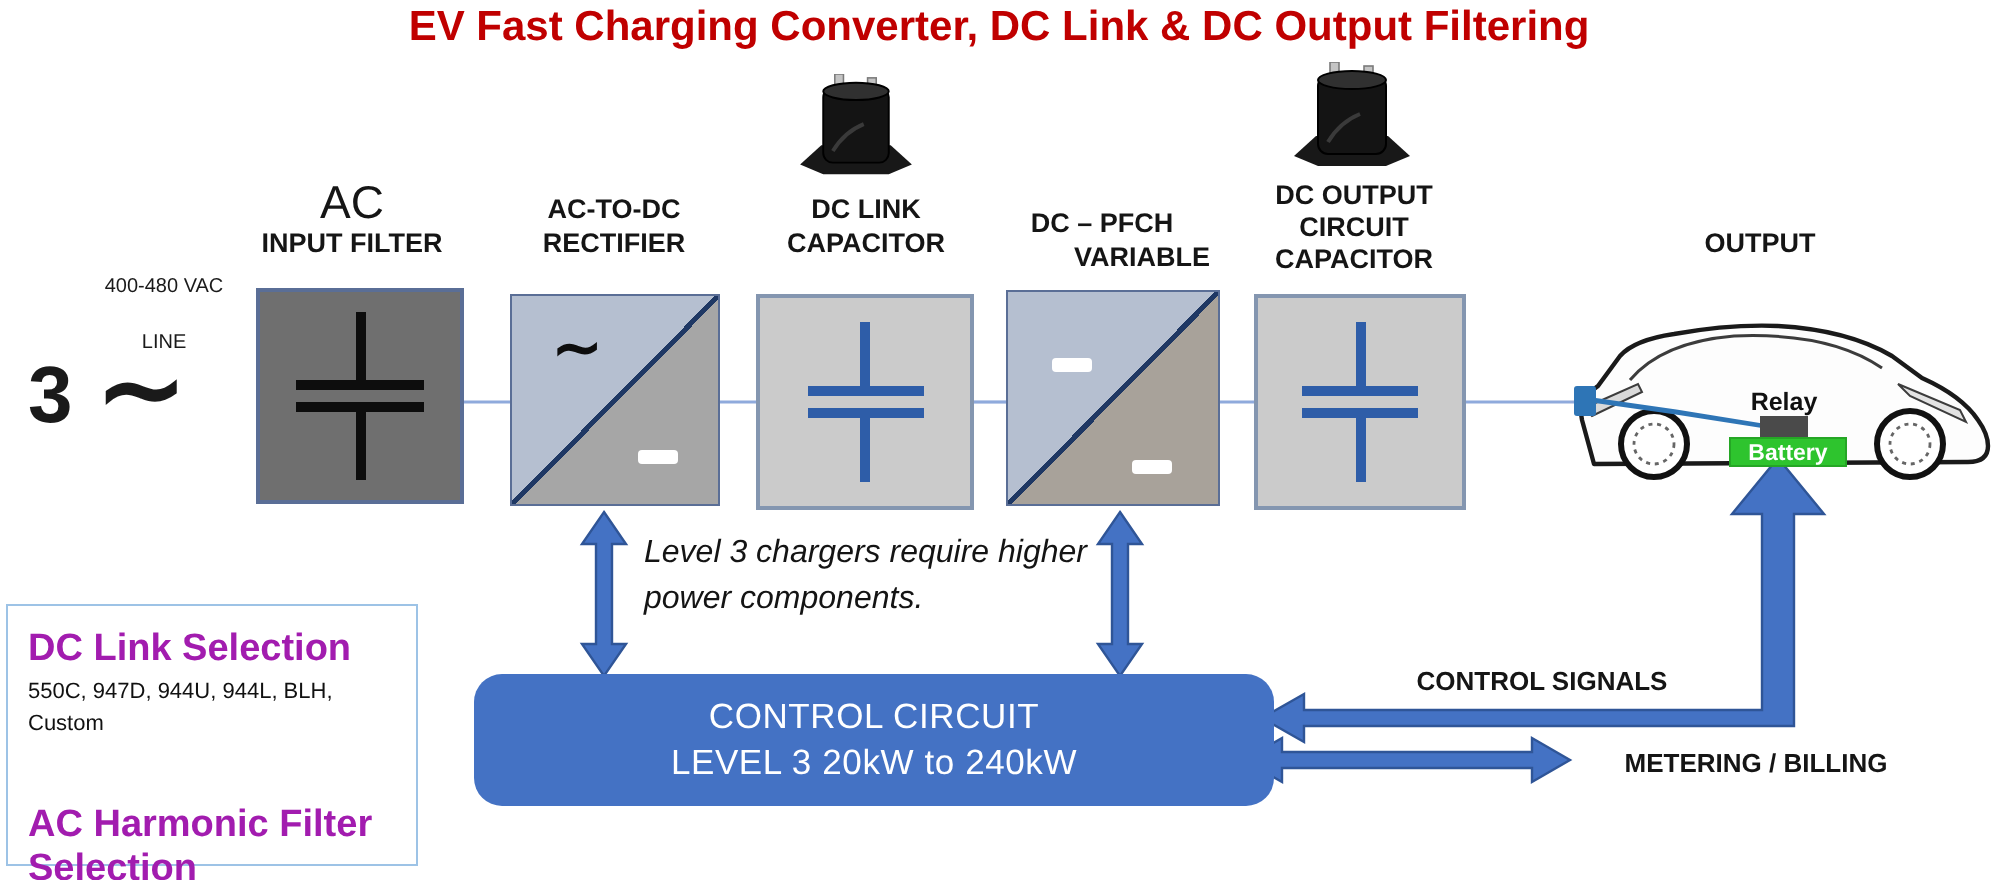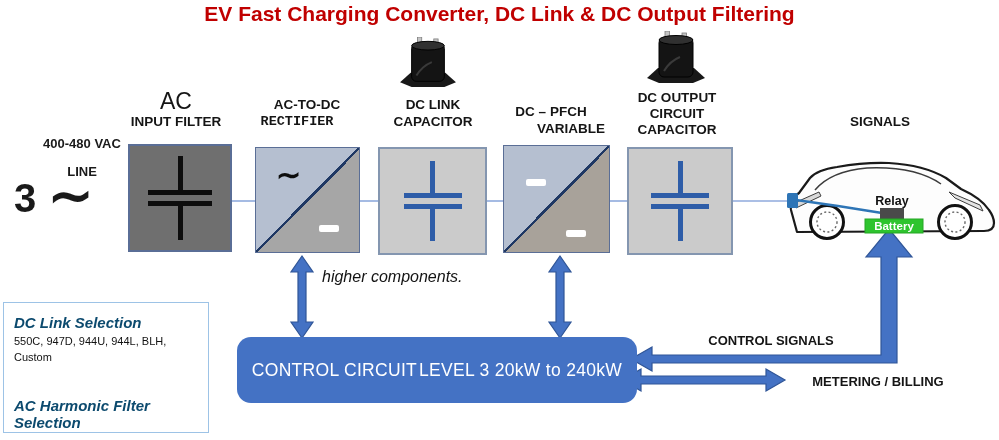--- a/index.html
+++ b/index.html
@@ -8,21 +8,21 @@
     font-family:"Liberation Sans",sans-serif;overflow:hidden;color:#1a1a1a;
   }
   .abs{position:absolute;}
   .ctr{transform:translateX(-50%);text-align:left;white-space:nowrap;}
   
   .title{left:0;right:0;top:2px;text-align:center;font-size:21px;font-weight:bold;color:#c00000;}
   
   .blklbl{font-weight:bold;font-size:13.5px;line-height:16px;color:#151515;}
   .biglbl{font-size:23px;font-weight:500;color:#151515;}
   
-  .srclbl{font-weight:bold;font-size:13px;line-height:16px;}
+  .srclbl{font-weight:normal;font-size:10px;line-height:16px;}
   .three{font-size:40px;font-weight:600;}
   .sine-big{font-size:54px;font-weight:700;line-height:40px;}
   
   .block{position:absolute;box-sizing:border-box;}
   .b-solid-dark{background:#6f6f6f;border:2px solid #5a6e96;}
   .b-solid-light{background:#cbcbcb;border:2px solid #8496b0;}
   .b-diag-rect{background:linear-gradient(to bottom right,#b5bfd0 49.2%,#1f3864 49.2% 50.9%,#a6a6a6 50.9%);border:1.5px solid #5a6e96;}
   .b-diag-dcdc{background:linear-gradient(to bottom right,#b5bfd0 49.2%,#1f3864 49.2% 50.9%,#a8a29a 50.9%);border:1.5px solid #5a6e96;}
   
   .capsym{position:absolute;left:50%;top:50%;transform:translate(-50%,-50%);display:flex;flex-direction:column;align-items:center;}
@@ -30,27 +30,27 @@
   .capsym .plate{height:5px;margin-top:0;}
   .capsym .plate.gap{margin-top:6px;margin-bottom:0;}
   .cap-black .lead,.cap-black .plate{background:#0d0d0d;}
   .cap-blue .lead,.cap-blue .plate{background:#2e5da8;}
   .minus{position:absolute;width:20px;height:7px;background:#fff;border-radius:2px;}
   .tilde{position:absolute;font-size:30px;font-weight:700;color:#0d0d0d;line-height:30px;}
   
   .note{font-style:italic;font-size:16px;line-height:23px;color:#141414;}
   
   .controlbox{left:237px;top:337px;width:400px;height:66px;background:#4472c4;border-radius:14px;
-    display:flex;flex-direction:row;align-items:center;justify-content:center;gap:2px;}
+    display:flex;flex-direction:column;align-items:center;justify-content:center;gap:2px;}
   .controlbox div{color:#fff;font-size:17.5px;letter-spacing:.3px;}
   
   .siglbl{font-weight:bold;font-size:13px;color:#151515;}
   
   .panel{left:3px;top:302px;width:206px;height:131px;background:#fff;border:1.5px solid #9dc3e6;box-sizing:border-box;padding:9px 10px;}
-  .panel .ptitle{color:#0c4a6e;font-weight:bold;font-size:15px;margin-top:2px;font-style:italic;}
+  .panel .ptitle{color:#a21caf;font-weight:bold;font-size:19px;margin-top:2px;}
   .panel .pitems{color:#111;font-size:11px;line-height:16px;margin-top:2px;}
   .panel .ptitle.second{margin-top:32px;}
   svg{display:block;}
 </style>
 </head>
 <body>
 
 <div id="canvas">
 
   <div class="abs title">EV Fast Charging Converter, DC Link &amp; DC Output Filtering</div>
@@ -69,33 +69,33 @@
     <polygon points="1,47 12,37 48,37 59,47 47,52 13,52" fill="#181818"></polygon>
     <rect x="13" y="7" width="34" height="39" rx="5" fill="#141414" stroke="#000" stroke-width="1"></rect>
     <ellipse cx="30" cy="9" rx="17" ry="4.5" fill="#303030" stroke="#000" stroke-width="1"></ellipse>
     <path d="M18,40 Q24,30 34,26" fill="none" stroke="#3a3a3a" stroke-width="2"></path>
   </svg>
 
   <div class="abs ctr biglbl" style="left:176px;top:88px;">AC</div>
   <div class="abs ctr blklbl" style="left:176px;top:114px;">INPUT FILTER</div>
 
   <div class="abs ctr blklbl" style="left:307px;top:97px;">AC-TO-DC</div>
-  <div class="abs ctr blklbl" style="left:297px;top:114px;font-family:Liberation Mono, monospace;">RECTIFIER</div>
+  <div class="abs ctr blklbl" style="left:307px;top:114px;">RECTIFIER</div>
 
   <div class="abs ctr blklbl" style="left:433px;top:97px;">DC  LINK</div>
   <div class="abs ctr blklbl" style="left:433px;top:114px;">CAPACITOR</div>
 
   <div class="abs ctr blklbl" style="left:551px;top:104px;">DC – PFCH</div>
   <div class="abs ctr blklbl" style="left:551px;top:121px;margin-left:20px;">VARIABLE</div>
 
   <div class="abs ctr blklbl" style="left:677px;top:90px;">DC OUTPUT</div>
   <div class="abs ctr blklbl" style="left:677px;top:106px;">CIRCUIT</div>
   <div class="abs ctr blklbl" style="left:677px;top:122px;">CAPACITOR</div>
 
-  <div class="abs ctr blklbl" style="left:880px;top:114px;">SIGNALS</div>
+  <div class="abs ctr blklbl" style="left:880px;top:114px;">OUTPUT</div>
 
   <div class="abs ctr srclbl" style="left:82px;top:136px;">400-480 VAC</div>
   <div class="abs ctr srclbl" style="left:82px;top:164px;">LINE</div>
   <div class="abs three" style="left:14px;top:176px;">3</div>
   <div class="abs sine-big" style="left:48px;top:175px;">∼</div>
 
   <div class="block b-solid-dark" style="left:128px;top:144px;width:104px;height:108px;">
     <div class="capsym cap-black">
       <div class="lead" style="height:34px;"></div>
       <div class="plate" style="width:64px;"></div>
@@ -140,21 +140,22 @@
       <line x1="610" y1="201" x2="627" y2="201"></line>
       <line x1="733" y1="201" x2="790" y2="201"></line>
     </g>
     <polygon points="302,256 313,272 306,272 306,322 313,322 302,338 291,322 298,322 298,272 291,272" fill="#4472c4" stroke="#2f5597" stroke-width="1.2"></polygon>
     <polygon points="560,256 571,272 564,272 564,322 571,322 560,338 549,322 556,322 556,272 549,272" fill="#4472c4" stroke="#2f5597" stroke-width="1.2"></polygon>
     <polygon points="889,229 912,257 897,257 897,363 652,363 652,371 631,359 652,347 652,355 881,355 881,257 866,257" fill="#4472c4" stroke="#2f5597" stroke-width="1.2"></polygon>
     <polygon points="622,380 641,369 641,376 766,376 766,369 785,380 766,391 766,384 641,384 641,391" fill="#4472c4" stroke="#2f5597" stroke-width="1.2"></polygon>
   </svg>
 
   <div class="abs note" style="left:322px;top:265px;">
-    <div>higher components.</div>
+    <div>Level 3 chargers require higher</div>
+    <div>power components.</div>
   </div>
 
   <div class="abs controlbox">
     <div>CONTROL CIRCUIT</div>
     <div>LEVEL 3 20kW to 240kW</div>
   </div>
 
   <div class="abs ctr siglbl" style="left:771px;top:333px;">CONTROL SIGNALS</div>
   <div class="abs ctr siglbl" style="left:878px;top:374px;">METERING / BILLING</div>
 

